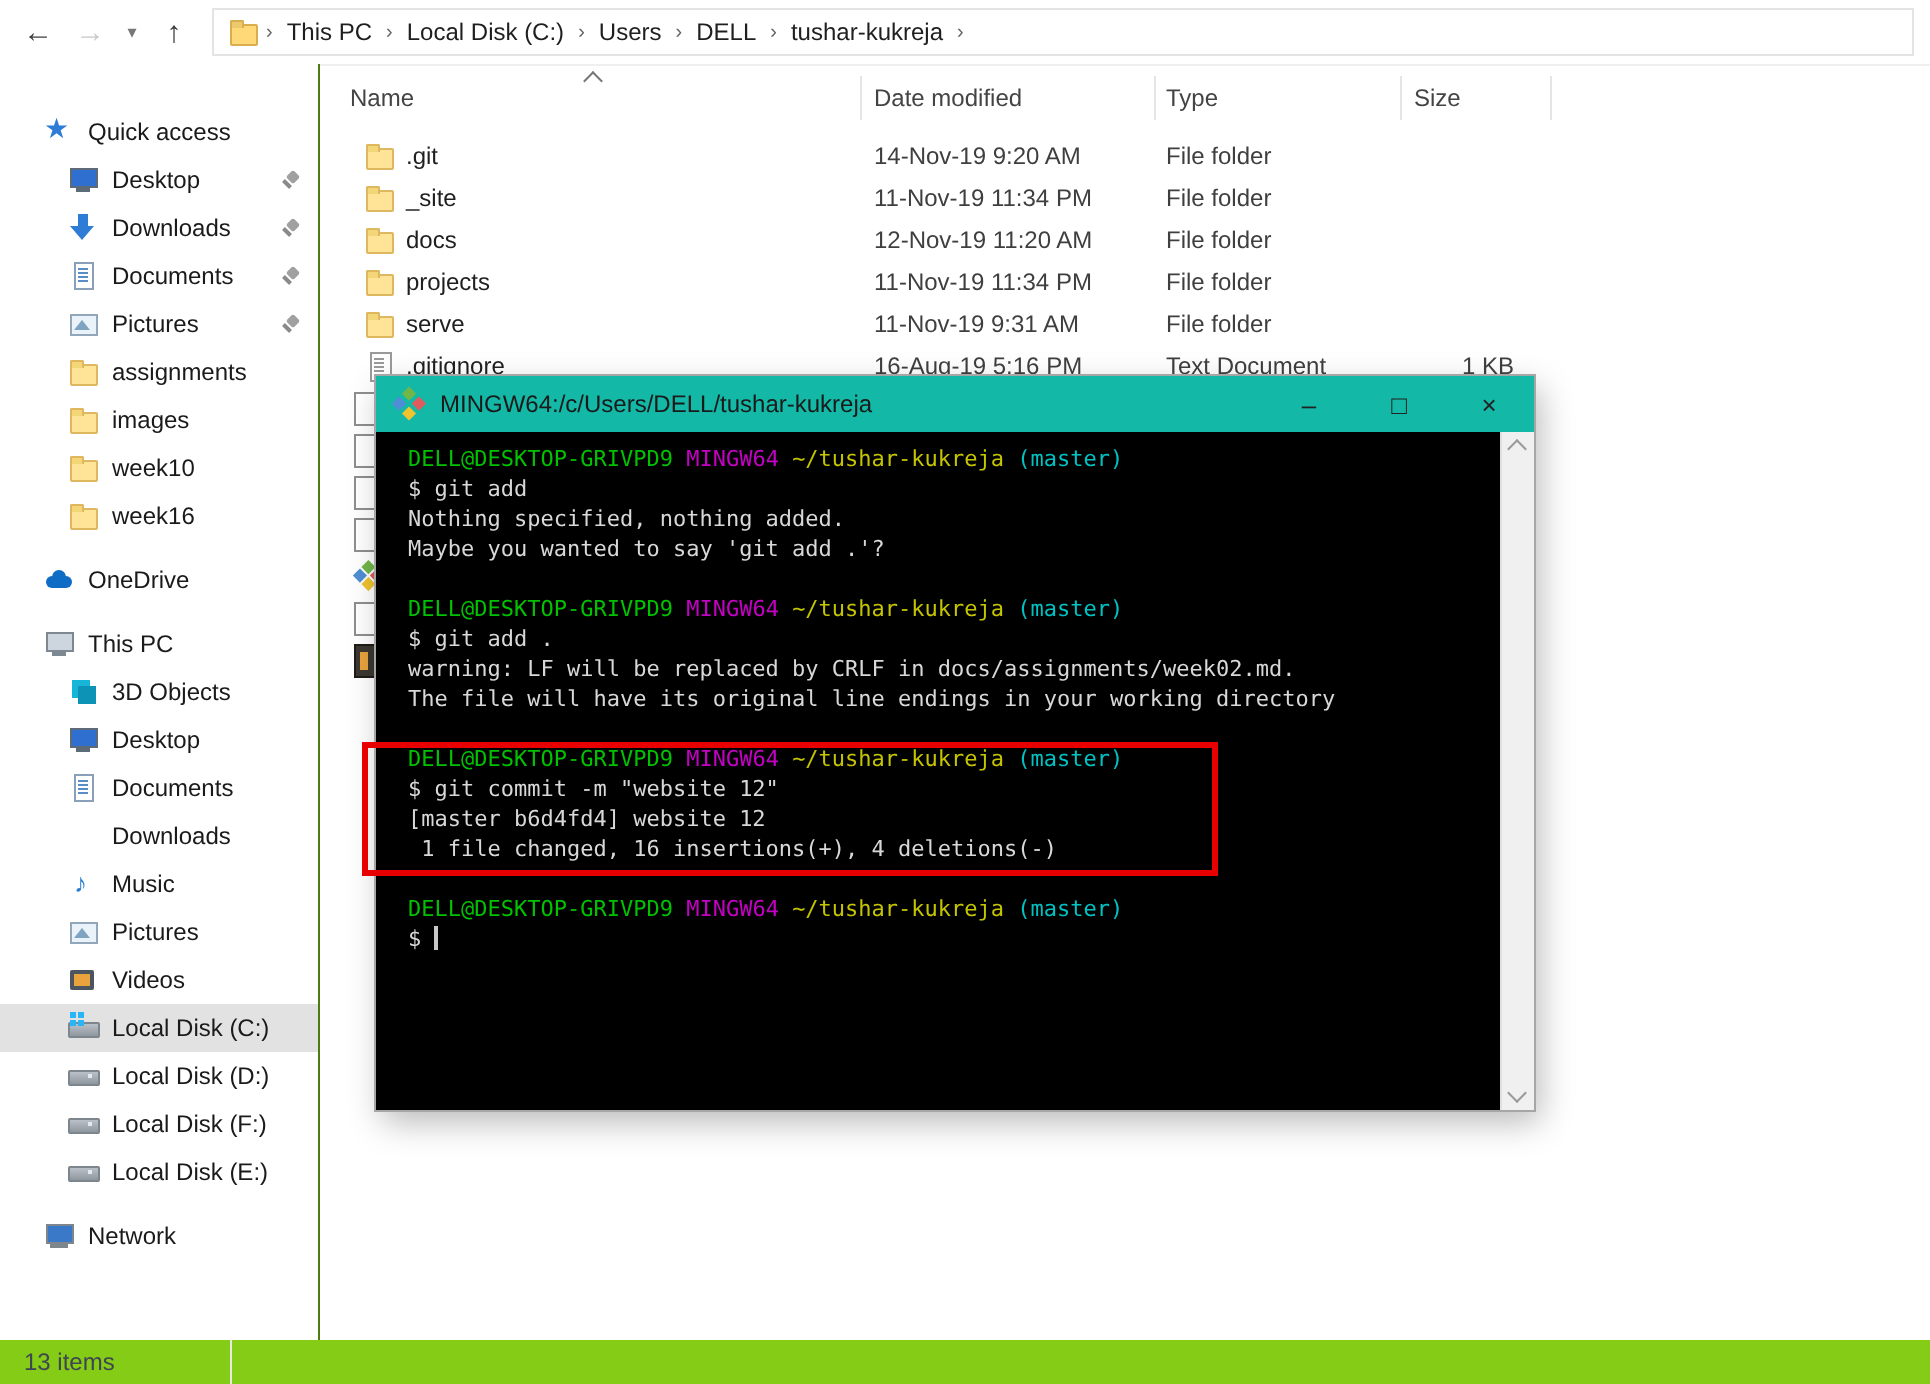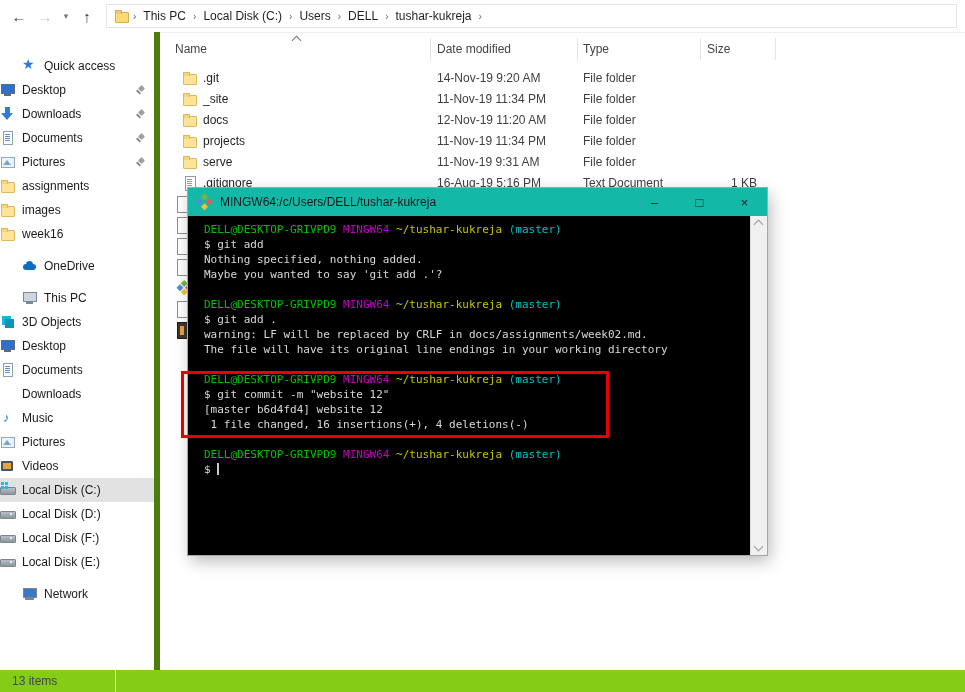--- a/index.html
+++ b/index.html
@@ -17,24 +17,24 @@
   .crumb{padding:0 6px;white-space:nowrap;color:#1f1f1f;}
   .crumb-sep{color:#666;font-size:10px;padding:0 1px;}
   .icon-folder-sm{width:14px;height:12px;position:relative;margin:0 3px 0 4px;flex:none;}
   .icon-folder-sm::before{content:"";position:absolute;left:0;top:2px;width:12px;height:9px;
         background:#ffd978;border:1px solid #d9ae4e;border-radius:1px;}
   .icon-folder-sm::after{content:"";position:absolute;left:0;top:0;width:5px;height:3px;
         background:#edc96d;border:1px solid #d9ae4e;border-bottom:none;border-radius:1px 1px 0 0;}
 
   
   .sidebar{position:absolute;top:32px;left:0;width:160px;bottom:22px;padding-top:22px;
-           box-sizing:border-box;background:#fff;border-right:6px solid #4d7c0f;overflow:hidden;}
+           box-sizing:border-box;background:#fff;border-right:1px solid #4d7c0f;overflow:hidden;}
   .side-item{position:relative;height:24px;display:flex;align-items:center;cursor:default;}
   .side-item[data-level="0"]{padding-left:22px;}
-  .side-item[data-level="1"]{}
+  .side-item[data-level="1"]{padding-left:34px;}
   .side-item.gap{margin-top:8px;}
   .side-item.selected{background:#e2e2e2;}
   .side-label{margin-left:6px;white-space:nowrap;color:#1a1a1a;}
   .pin{visibility:hidden;position:absolute;right:8px;top:7px;width:10px;height:10px;}
   .pin.show{visibility:visible;}
   .pin::before{content:"";position:absolute;left:3px;top:1px;width:5px;height:5px;background:#a0a0a0;
                border-radius:1px;transform:rotate(45deg);}
   .pin::after{content:"";position:absolute;left:0px;top:6px;width:5px;height:2px;background:#8a8a8a;
               transform:rotate(45deg);}
 
@@ -220,20 +220,25 @@
         <span class="side-label">assignments</span>
 
       </div>
 
       <div class="side-item" data-level="1">
         <span class="icon" data-icon="folder"></span>
         <span class="side-label">images</span>
 
       </div>
 
+      <div class="side-item" data-level="1">
+        <span class="icon" data-icon="folder"></span>
+        <span class="side-label">week10</span>
+
+      </div>
 
       <div class="side-item" data-level="1">
         <span class="icon" data-icon="folder"></span>
         <span class="side-label">week16</span>
 
       </div>
 
       <div class="side-item gap" data-level="0">
         <span class="icon" data-icon="onedrive"></span>
         <span class="side-label">OneDrive</span>

